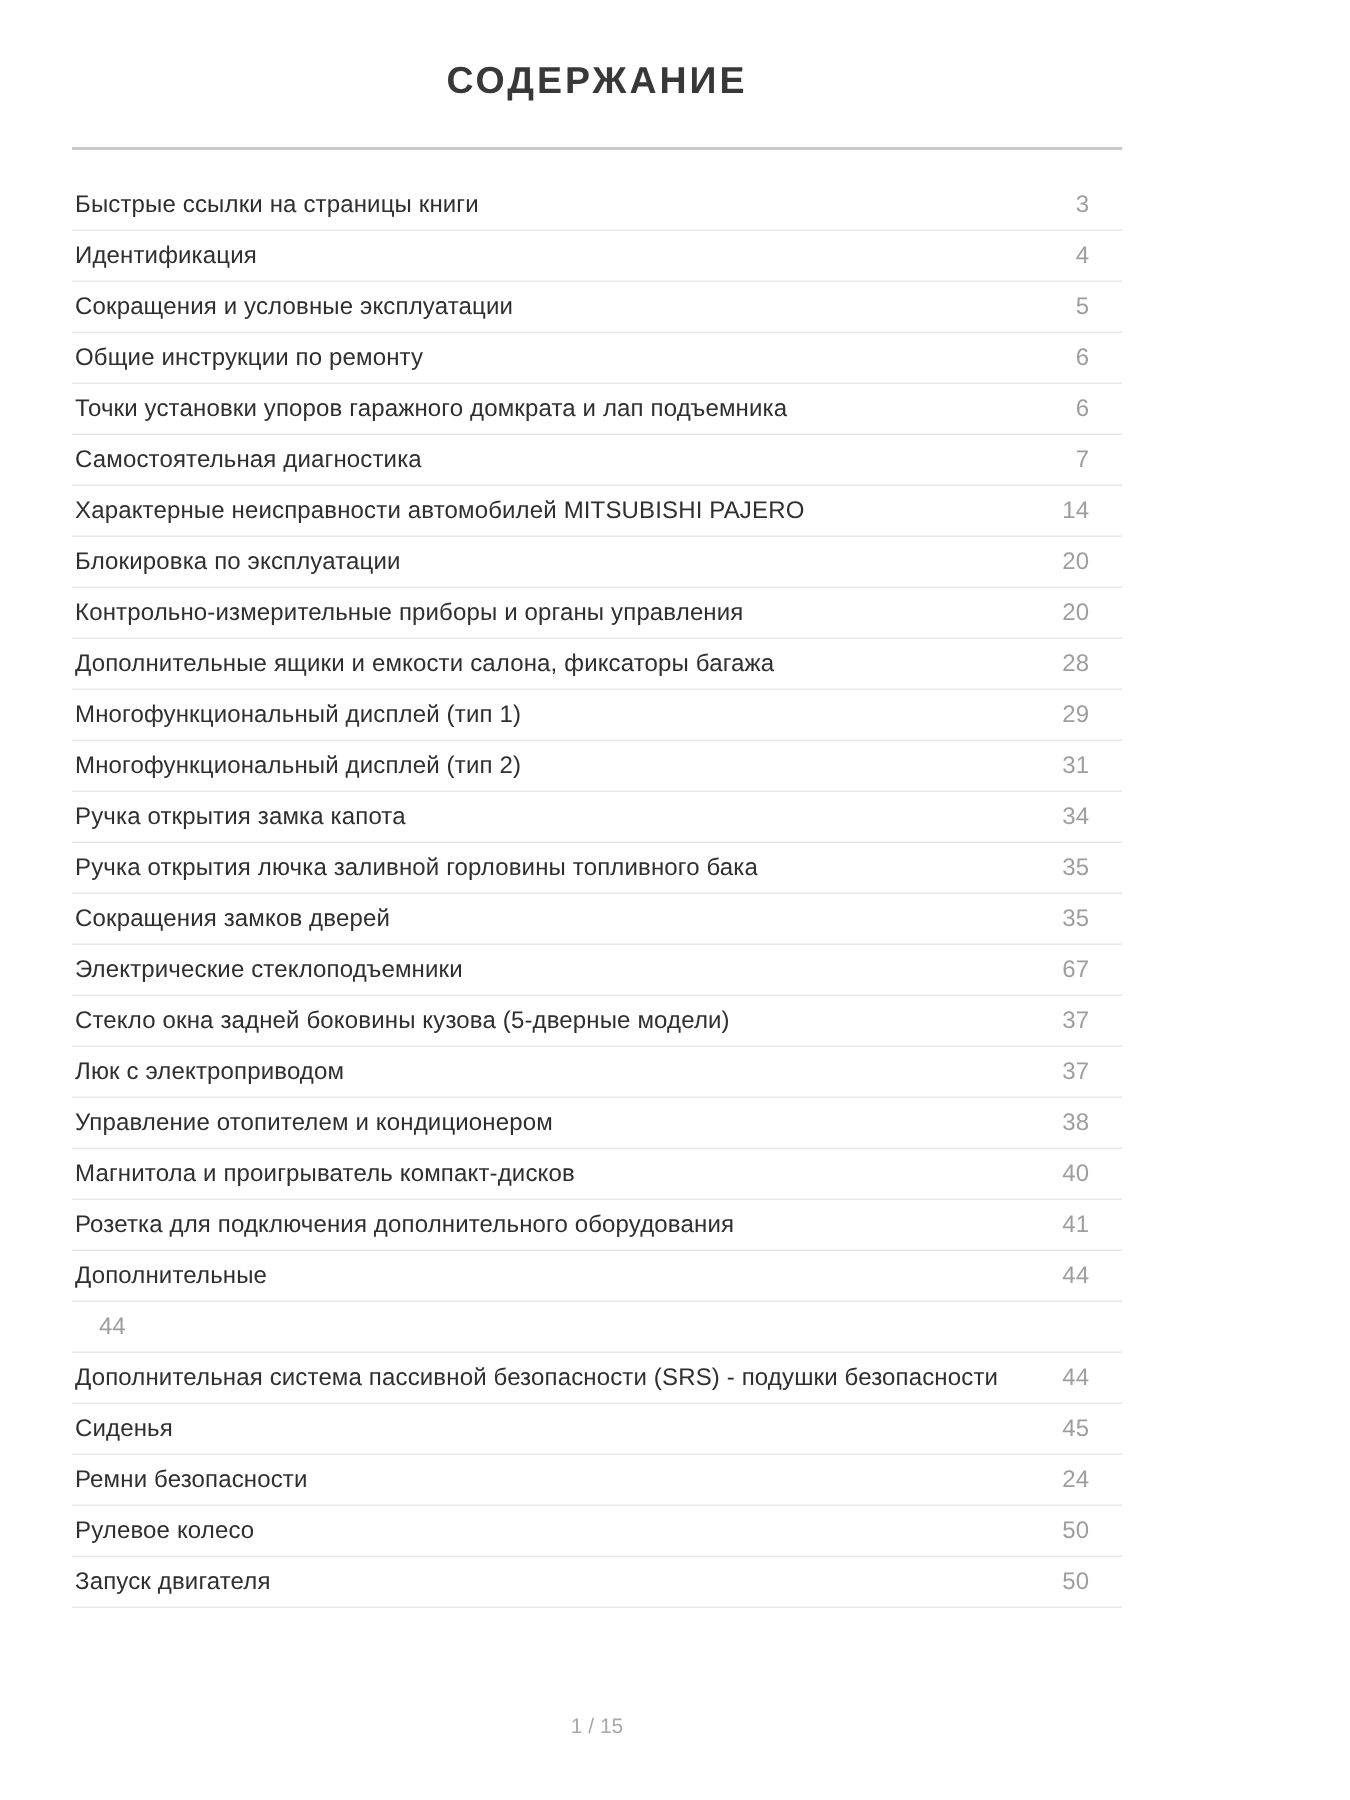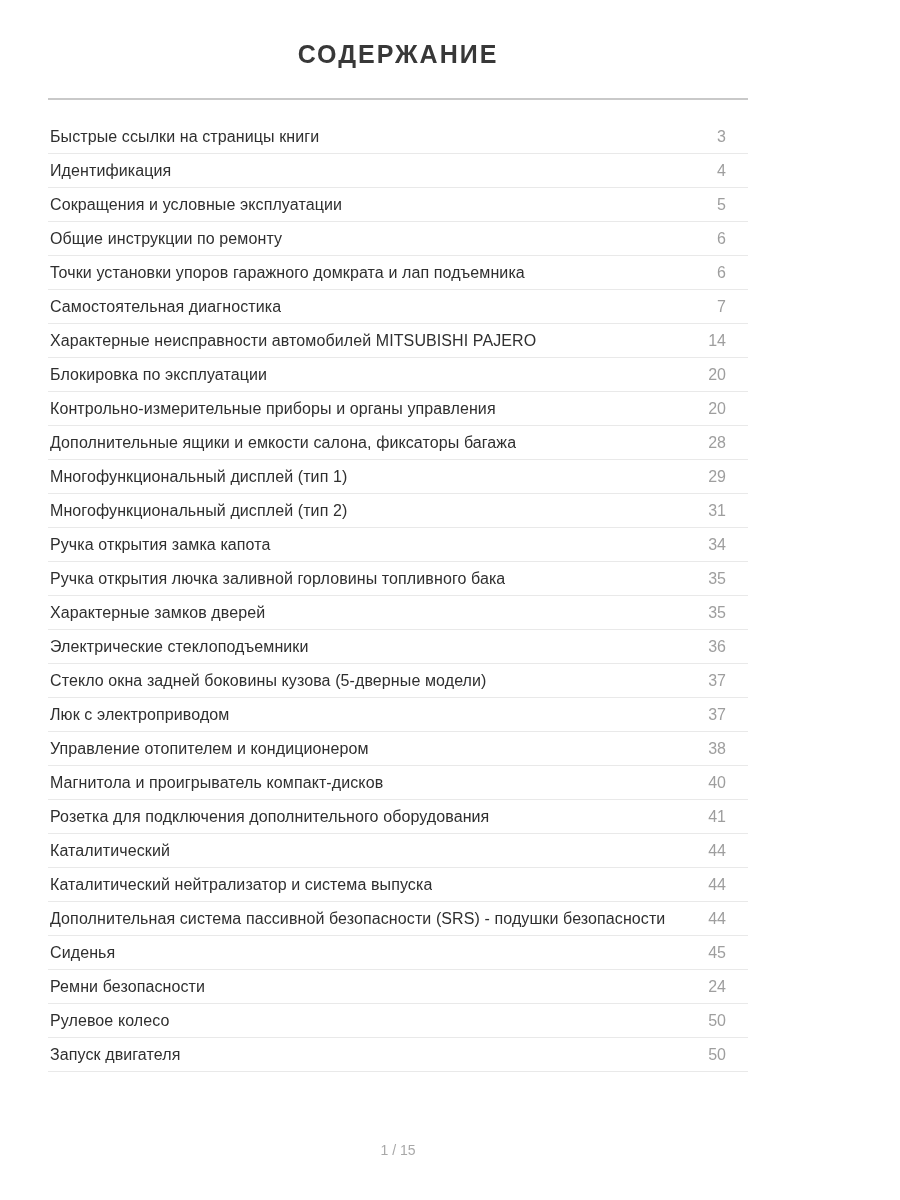--- a/index.html
+++ b/index.html
@@ -139,27 +139,27 @@
     <span class="toc-title">Ручка открытия замка капота</span>
     <span class="toc-page">34</span>
   </div>
 
   <div class="toc-row">
     <span class="toc-title">Ручка открытия лючка заливной горловины топливного бака</span>
     <span class="toc-page">35</span>
   </div>
 
   <div class="toc-row">
-    <span class="toc-title">Характерные замков дверей</span>
+    <span class="toc-title">Сокращения замков дверей</span>
     <span class="toc-page">35</span>
   </div>
 
   <div class="toc-row">
     <span class="toc-title">Электрические стеклоподъемники</span>
-    <span class="toc-page">36</span>
+    <span class="toc-page">67</span>
   </div>
 
   <div class="toc-row">
     <span class="toc-title">Стекло окна задней боковины кузова (5-дверные модели)</span>
     <span class="toc-page">37</span>
   </div>
 
   <div class="toc-row">
     <span class="toc-title">Люк с электроприводом</span>
     <span class="toc-page">37</span>
@@ -174,26 +174,25 @@
     <span class="toc-title">Магнитола и проигрыватель компакт-дисков</span>
     <span class="toc-page">40</span>
   </div>
 
   <div class="toc-row">
     <span class="toc-title">Розетка для подключения дополнительного оборудования</span>
     <span class="toc-page">41</span>
   </div>
 
   <div class="toc-row">
-    <span class="toc-title">Каталитический</span>
+    <span class="toc-title">Дополнительные</span>
     <span class="toc-page">44</span>
   </div>
 
   <div class="toc-row">
-    <span class="toc-title">Каталитический нейтрализатор и система выпуска</span>
     <span class="toc-page">44</span>
   </div>
 
   <div class="toc-row">
     <span class="toc-title">Дополнительная система пассивной безопасности (SRS) - подушки безопасности</span>
     <span class="toc-page">44</span>
   </div>
 
   <div class="toc-row">
     <span class="toc-title">Сиденья</span>

